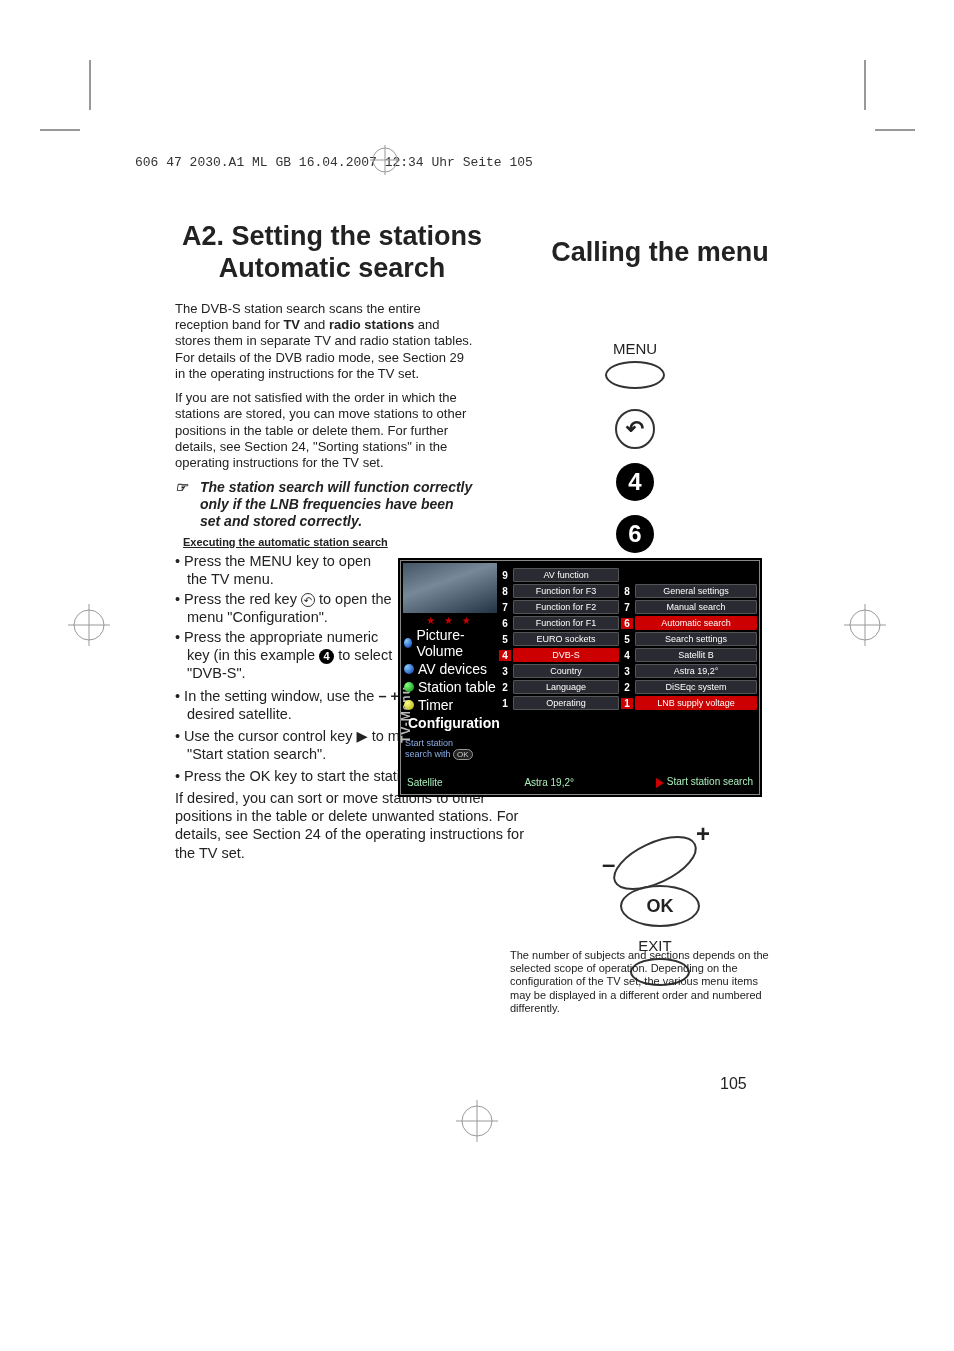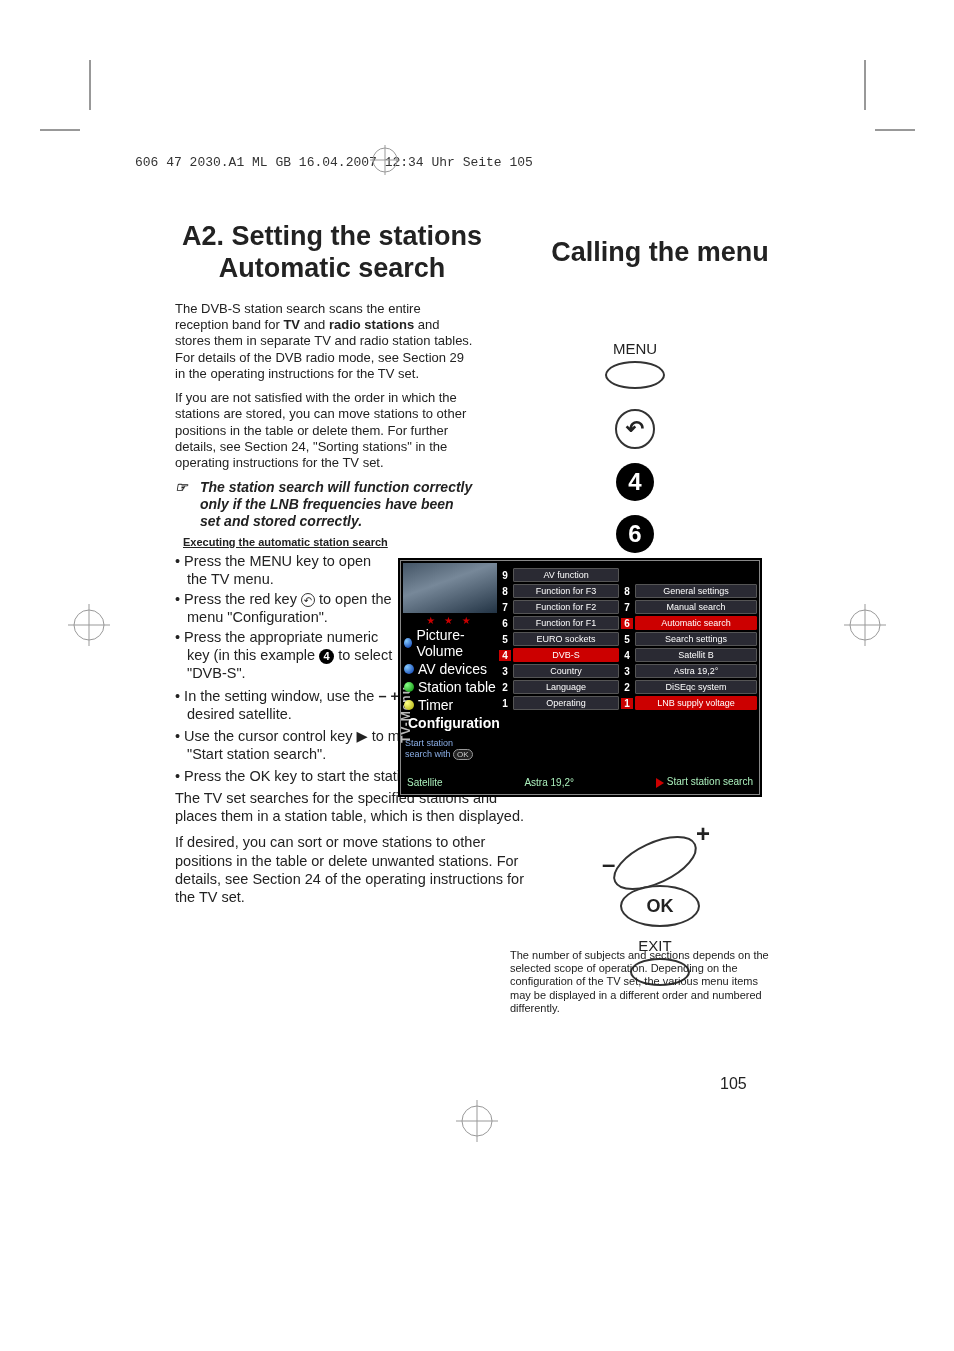--- a/index.html
+++ b/index.html
@@ -403,21 +403,20 @@
   <ul class="bullets-wide">
     <li>
       <span>• In the setting window, use the </span><b>–</b><b> +</b><span> key to select the desired satellite.</span>
     </li>
     <li>
       <span>• Use the cursor control key </span><span>▶</span><span> to move to the menu line "Start station search".</span>
     </li>
     <li>• Press the OK key to start the station search.</li>
   </ul>
 
-  <p class="body-wide">The TV set searches for the specified stations and places them in a station table, which is then displayed.</p>
   <p class="body-wide">If desired, you can sort or move stations to other positions in the table or delete unwanted stations. For details, see Section 24 of the operating instructions for the TV set.</p>
 
 </div>
 
 <div class="remote-col">
   <div class="menu-label">MENU</div>
   <div class="oval-btn"></div>
   <div class="round-btn">
     <span style="font-weight:bold">↶</span>
   </div>

